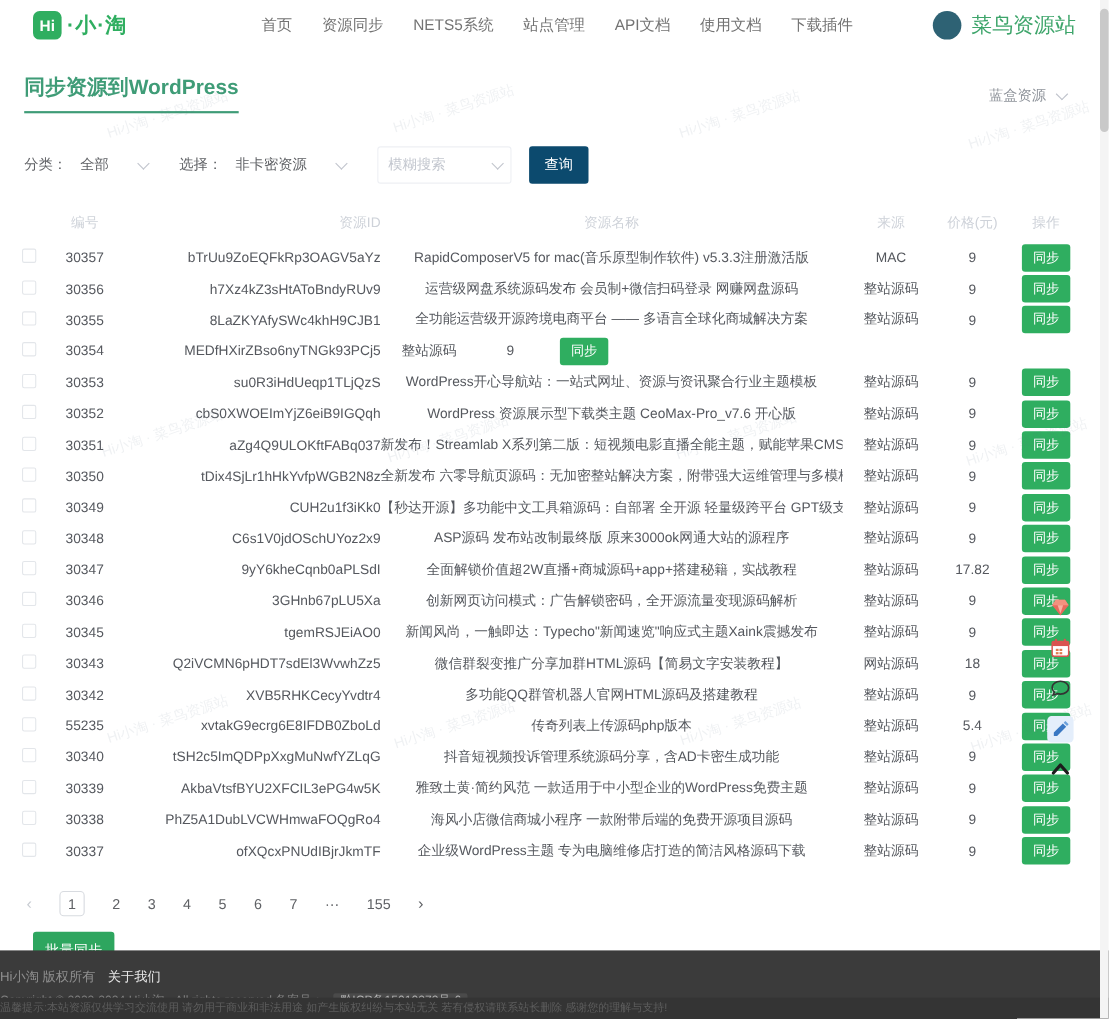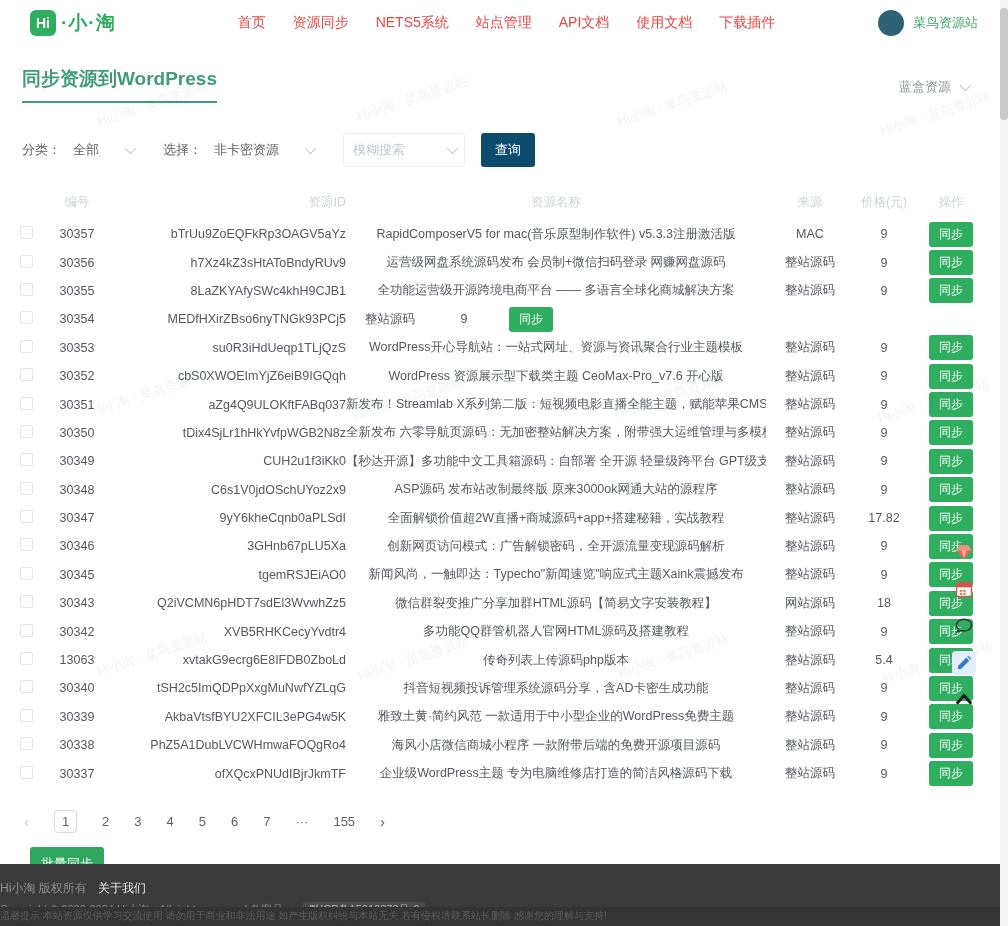--- a/index.html
+++ b/index.html
@@ -10,24 +10,24 @@
   }
   a { text-decoration:none; cursor:pointer; }
 
   
   .navbar { height:46px; display:flex; align-items:center; padding:0 30px; background:#fff; }
   .logo { display:flex; align-items:center; gap:5px; }
   .logo-box { width:26px; height:26px; background:#2fae60; border-radius:6px; color:#fff;
               font-weight:bold; font-size:14px; display:flex; align-items:center; justify-content:center; }
   .logo-rest { color:#2fae60; font-weight:bold; font-size:19px; letter-spacing:1px; }
   .nav-menu { display:flex; gap:27px; margin-left:122px; }
-  .nav-link { color:#ef4444; font-size:14px; }
+  .nav-link { color:#737373; font-size:14px; }
   .nav-user { margin-left:auto; display:flex; align-items:center; gap:9px; }
   .avatar { width:26px; height:26px; border-radius:50%; background:#2e6274; }
-  .user-name { color:#3ea56b; font-size:13px; }
+  .user-name { color:#3ea56b; font-size:19px; }
 
   
   .page-head { display:flex; justify-content:space-between; align-items:flex-start; padding:20px 40px 0 22px; }
   .page-title { font-size:19px; font-weight:bold; color:#3f9c77; padding-bottom:9px;
                 border-bottom:2px solid #3f9c77; }
   .library-select { display:flex; align-items:center; gap:9px; color:#8f949b; font-size:13px;
                     margin-top:12px; cursor:pointer; }
   .caret { display:inline-block; width:8px; height:8px; border-right:1.5px solid #c0c4cc;
            border-bottom:1.5px solid #c0c4cc; transform:rotate(45deg) translateY(-2px); }
 
@@ -289,21 +289,21 @@
         <div class="col-check"><span class="checkbox"></span></div>
         <div class="col-num">30342</div>
         <div class="col-rid">XVB5RHKCecyYvdtr4</div>
         <div class="col-name">多功能QQ群管机器人官网HTML源码及搭建教程</div>
         <div class="col-src">整站源码</div>
         <div class="col-price">9</div>
         <div class="col-op"><button class="sync-btn">同步</button></div>
       </div>
       <div class="trow">
         <div class="col-check"><span class="checkbox"></span></div>
-        <div class="col-num">13063</div>
+        <div class="col-num">55235</div>
         <div class="col-rid">xvtakG9ecrg6E8IFDB0ZboLd</div>
         <div class="col-name">传奇列表上传源码php版本</div>
         <div class="col-src">整站源码</div>
         <div class="col-price">5.4</div>
         <div class="col-op"><button class="sync-btn">同步</button></div>
       </div>
       <div class="trow">
         <div class="col-check"><span class="checkbox"></span></div>
         <div class="col-num">30340</div>
         <div class="col-rid">tSH2c5ImQDPpXxgMuNwfYZLqG</div>

